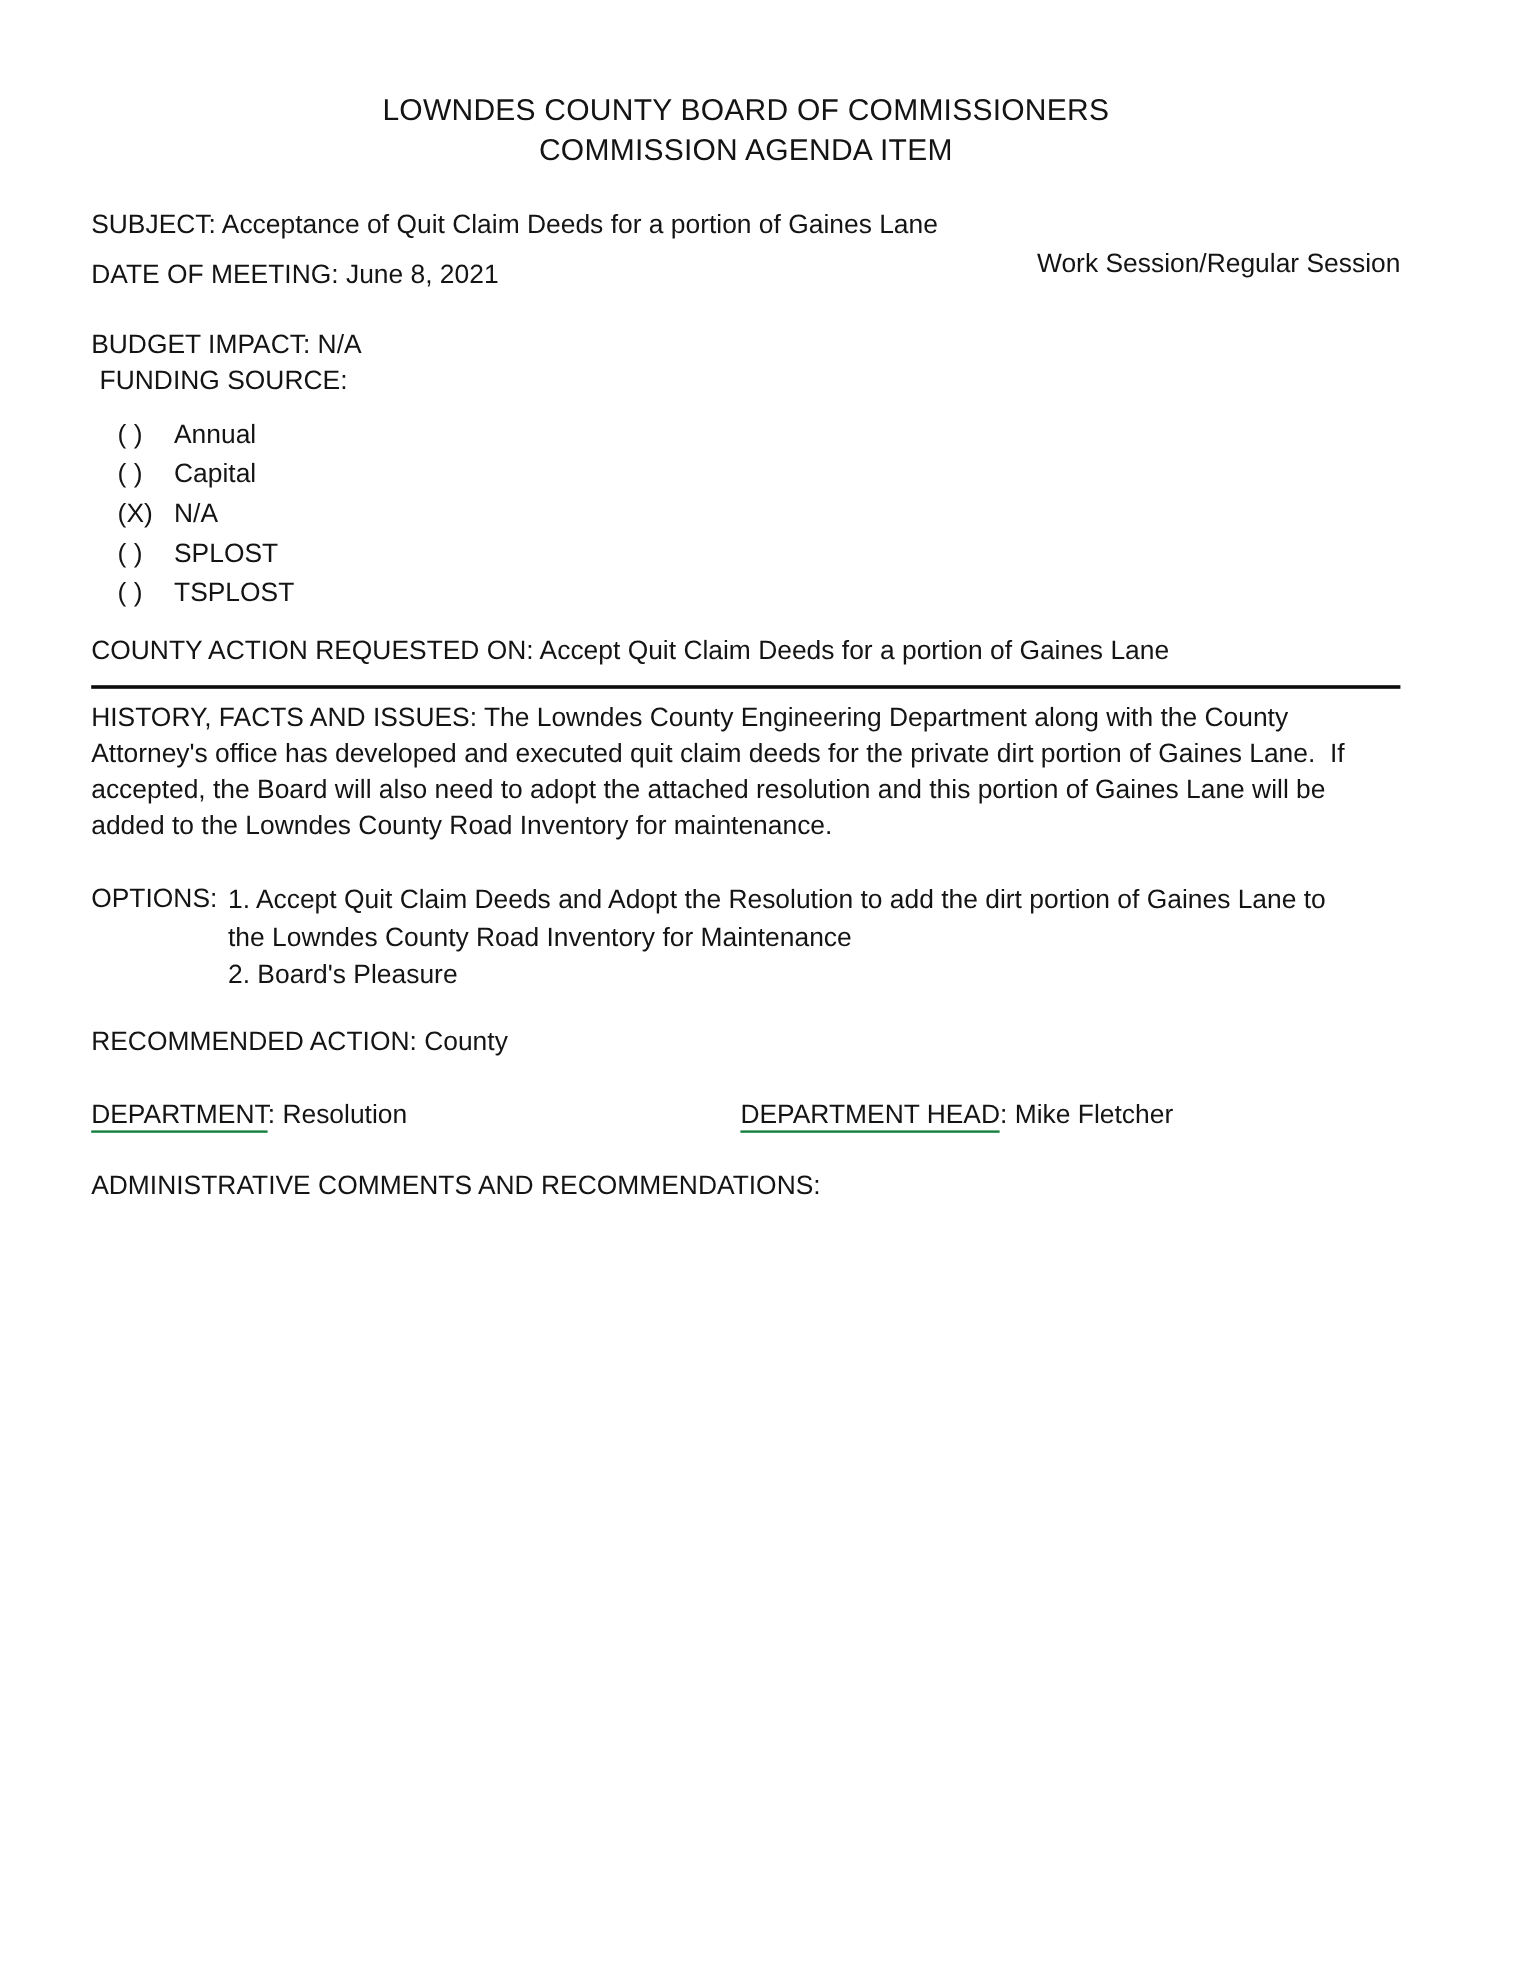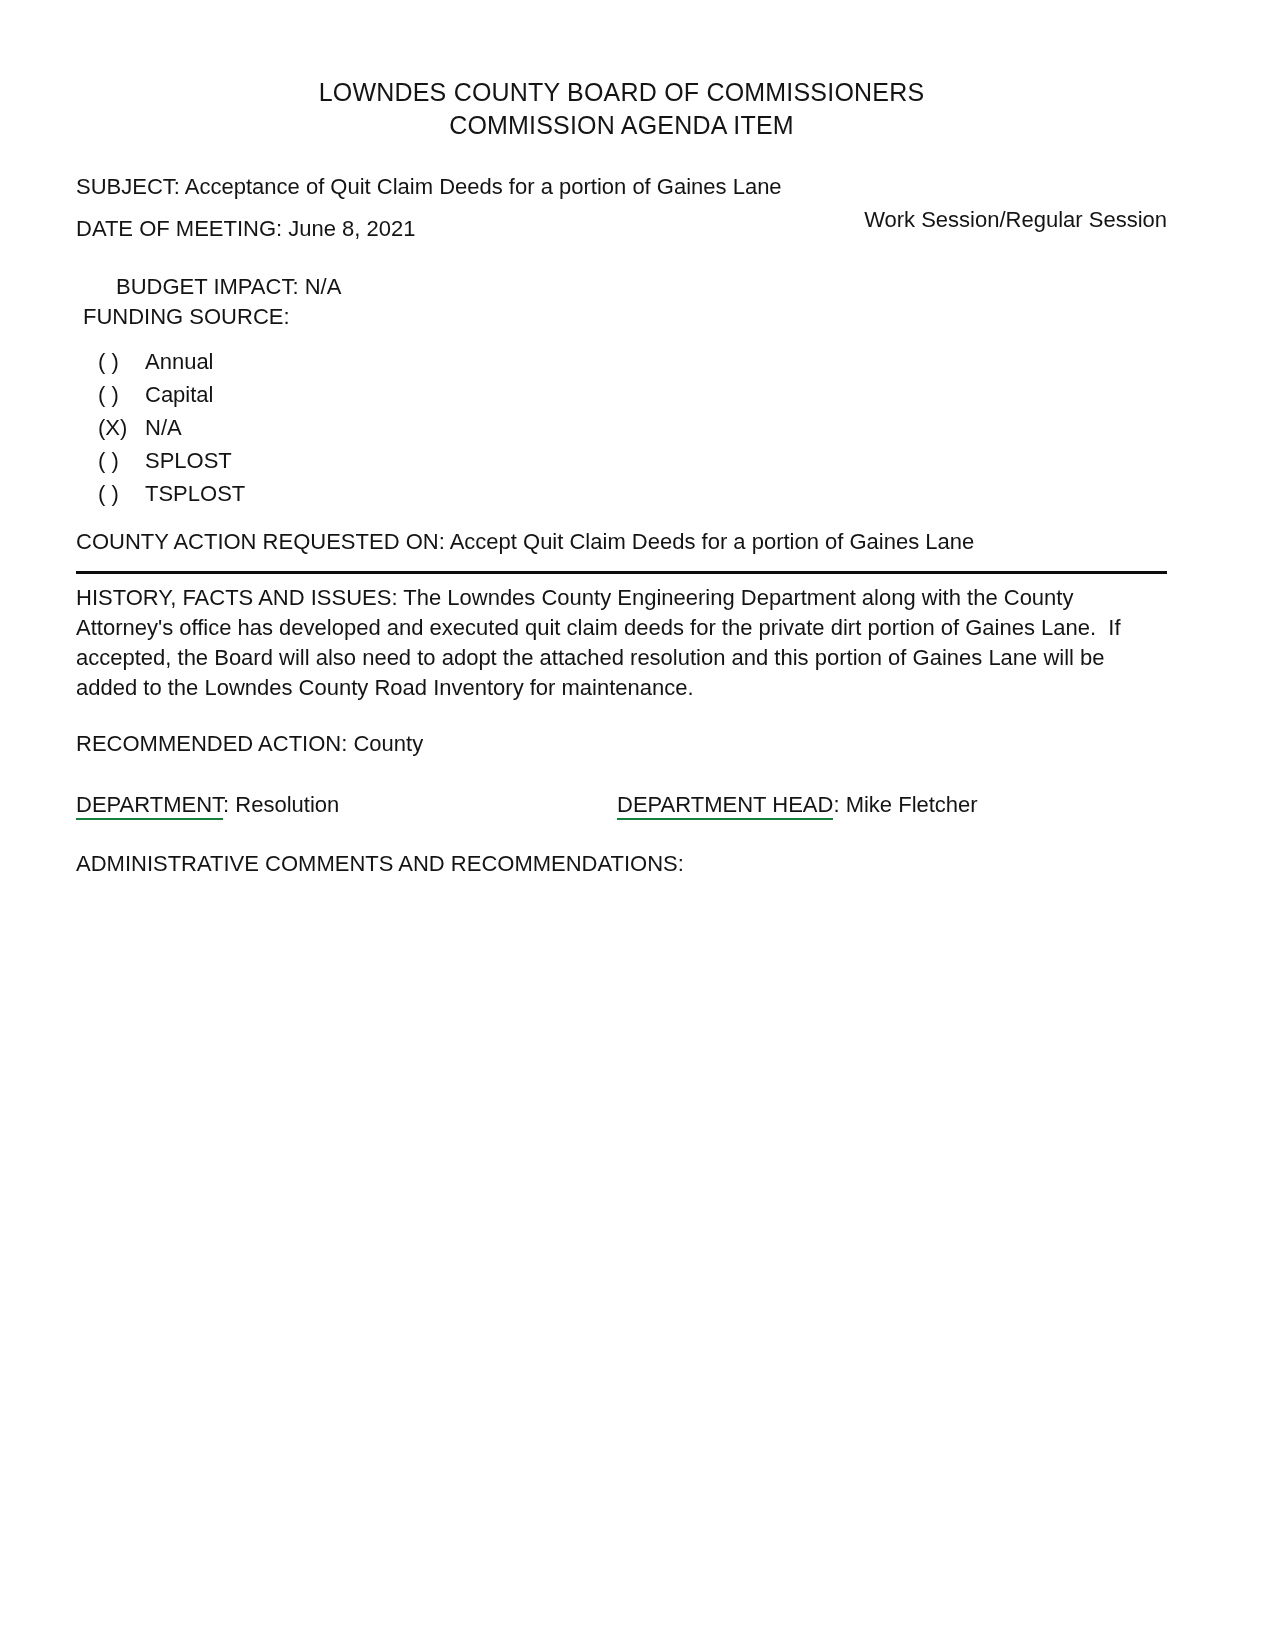--- a/index.html
+++ b/index.html
@@ -24,21 +24,21 @@
   .subject-line { margin-top: 30px; }
 
   .meeting-row {
     margin-top: 12px;
     display: flex;
     justify-content: space-between;
     align-items: flex-start;
   }
   .session-type { position: relative; top: -9px; }
 
-  .budget-line { margin-top: 28px; margin-left: 40px; }
+  .budget-line { margin-top: 28px; }
   .funding-label { padding-left: 7px; }
 
   .funding-list { margin-top: 13px; list-style: none; }
   .funding-item {
     padding-left: 22px;
     height: 33px;
     line-height: 33px;
     display: flex;
   }
   .funding-mark { display: inline-block; width: 47px; }
@@ -120,20 +120,27 @@
   <div class="action-line">
     <span>COUNTY ACTION REQUESTED ON:</span>
     <span>Accept Quit Claim Deeds for a portion of Gaines Lane</span>
   </div>
 
   <p class="history-para">
     <span>HISTORY, FACTS AND ISSUES:</span>
     <span>The Lowndes County Engineering Department along with the County Attorney's office has developed and executed quit claim deeds for the private dirt portion of Gaines Lane.&nbsp; If accepted, the Board will also need to adopt the attached resolution and this portion of Gaines Lane will be added to the Lowndes County Road Inventory for maintenance.</span>
   </p>
 
+  <div class="options-row">
+    <div class="options-label">OPTIONS:</div>
+    <div class="options-items">
+      <div class="option-item">1. Accept Quit Claim Deeds and Adopt the Resolution to add the dirt portion of Gaines Lane to the Lowndes County Road Inventory for Maintenance</div>
+      <div class="option-item">2. Board's Pleasure</div>
+    </div>
+  </div>
 
   <div class="recommended-line">
     <span>RECOMMENDED ACTION:</span>
     <span>County</span>
   </div>
 
   <div class="dept-row">
     <div class="dept-left">
       <span class="uline">DEPARTMENT</span><span>:</span>
       <span>Resolution</span>

